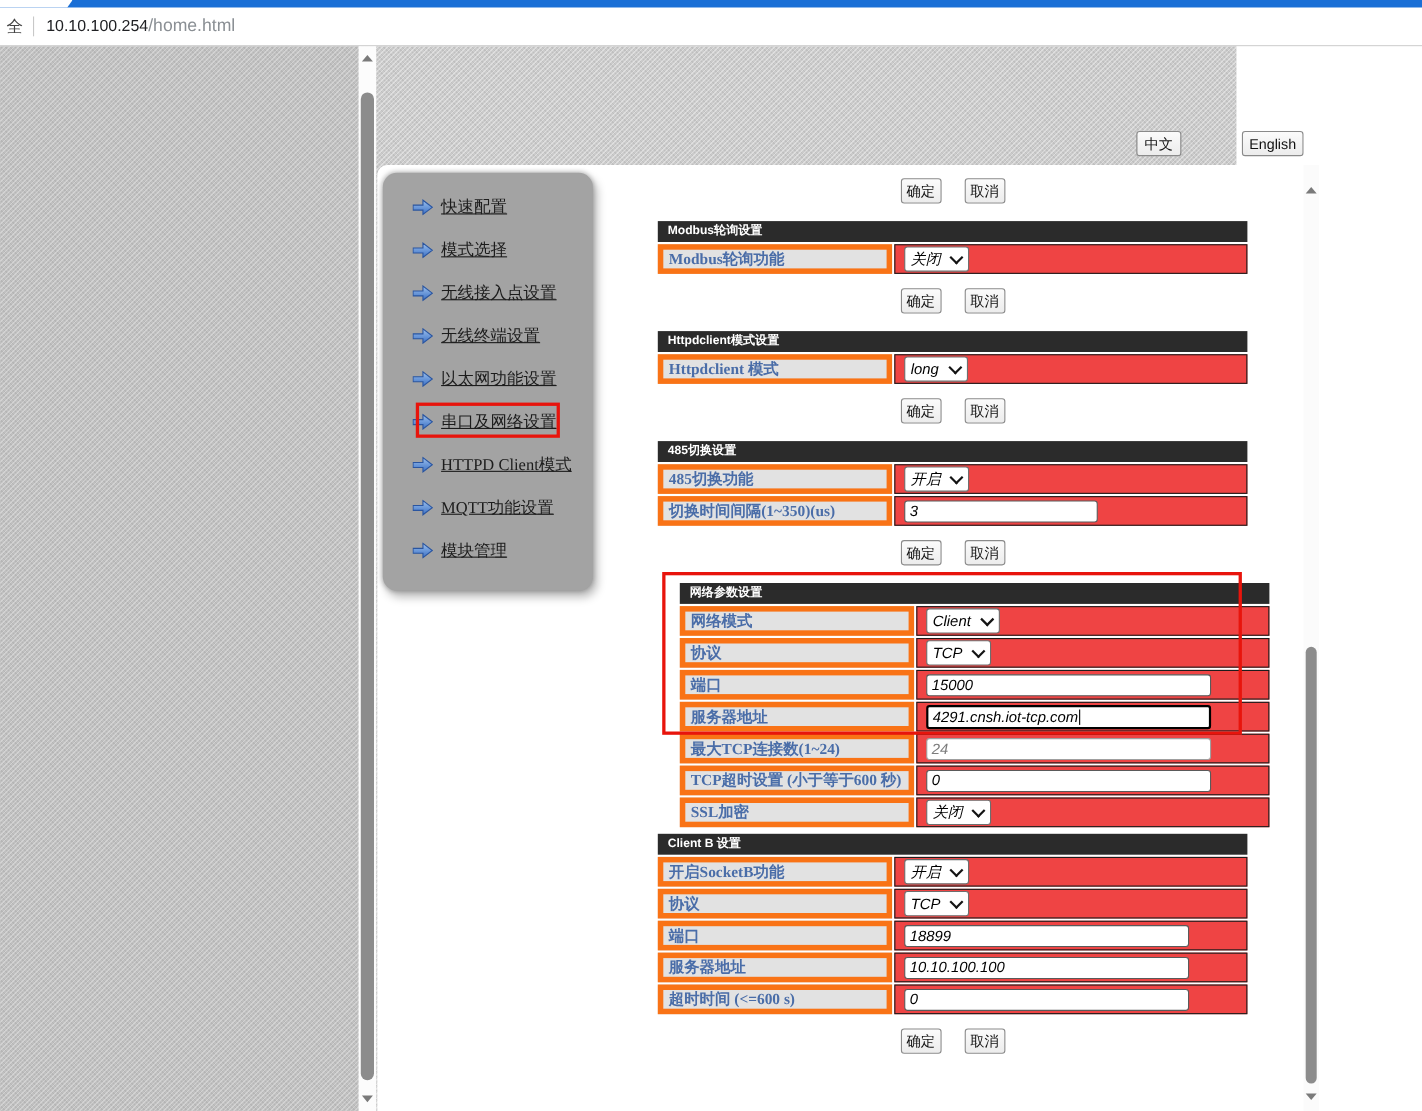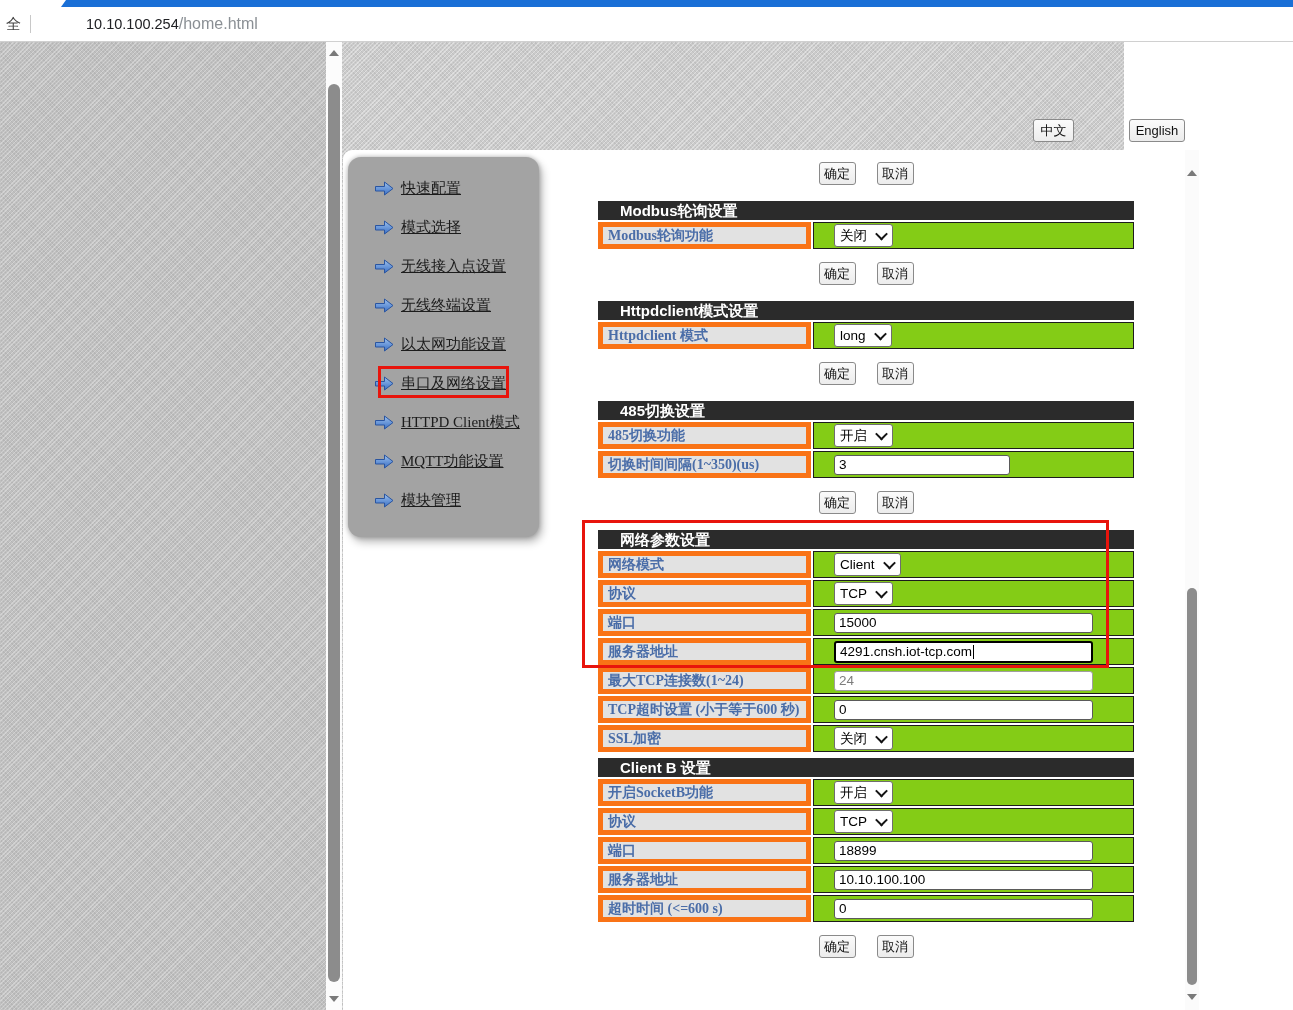--- a/index.html
+++ b/index.html
@@ -8,21 +8,21 @@
     font-family:"Liberation Sans",sans-serif;background:#fff;
   }
   
   .tab-strip{position:absolute;left:0;top:0;width:100%;height:7px;background:#1a6fd6;}
   .tab-notch{position:absolute;left:0;top:0;width:66px;height:7px;background:#fff;
     clip-path:polygon(0 0,100% 0,calc(100% - 5px) 100%,0 100%);}
   .addr-bar{position:absolute;left:0;top:7px;width:100%;height:34px;background:#fff;
     border-bottom:1px solid #d0d0d0;display:flex;align-items:center;}
   .sec-glyph{margin-left:6px;font-size:15px;color:#444;}
   .addr-sep{width:1px;height:18px;background:#c8c8c8;margin:0 11px 0 9px;}
-  .url-host{font-size:14.5px;color:#202124;margin-left:44px;}
+  .url-host{font-size:14.5px;color:#202124;}
   .url-path{font-size:16px;color:#8a8f94;}
   
   .page{position:absolute;left:0;top:42px;width:1124px;height:968px;
     background-color:#cbcbcb;
     background-image:
       repeating-linear-gradient(135deg,rgba(255,255,255,.38) 0 1px,transparent 1px 3px),
       repeating-linear-gradient(45deg,rgba(0,0,0,.06) 0 1px,transparent 1px 3px);}
   .left-dim{position:absolute;left:0;top:0;width:326px;height:100%;background:rgba(0,0,0,.05);}
   
   .sb{position:absolute;background:#fcfcfc;}
@@ -56,29 +56,29 @@
     text-decoration:underline;white-space:nowrap;}
   .red-box{position:absolute;border:3px solid #e8140c;box-sizing:border-box;pointer-events:none;}
   .menu-red{left:30px;top:2px;width:131px;height:32px;}
   
   .main-col{position:absolute;left:255px;top:0;width:536px;}
   .btn-group{display:flex;justify-content:center;gap:21px;margin:13px 0 16px 0;}
   .btn-group:first-child{margin-top:12px;}
   .act-btn{width:37px;height:23px;font-size:13px;}
   
   .sec{display:grid;grid-template-columns:213px 321px;gap:2px;position:relative;}
-  .sec-hl{margin-top:14px;}
+  .sec-hl{margin-top:14px;margin-left:20px;}
   .sec + .sec{margin-top:6px;}
-  .sec-h{grid-column:1/3;background:#2b2b2b;color:#fff;font-weight:bold;font-size:15px;
-    height:19px;line-height:19px;padding-left:22px;}
+  .sec-h{grid-column:1/3;background:#2b2b2b;color:#fff;font-weight:bold;font-size:11px;
+    height:19px;line-height:19px;padding-left:9px;}
   .cell-l{background:#e2e2e2;border:5px solid #f97316;box-sizing:border-box;height:27px;
     display:flex;align-items:center;padding-left:5px;
     font-family:"Liberation Serif",serif;font-weight:bold;font-size:14px;color:#4a6da8;white-space:nowrap;}
-  .cell-v{background:#84cc16;border:1px solid #1c1c1c;box-sizing:border-box;height:27px;
-    display:flex;align-items:center;padding-left:20px;}
+  .cell-v{background:#ef4444;border:1px solid #1c1c1c;box-sizing:border-box;height:27px;
+    display:flex;align-items:center;padding-left:8px;font-style:italic;}
   
   .sel{display:inline-flex;align-items:center;background:#fff;border:1px solid #6e6e6e;
     border-radius:3px;height:21px;padding:0 6px 0 5px;font-size:13.5px;color:#000;cursor:pointer;}
   .chev{display:inline-block;width:7px;height:7px;border-right:2px solid #141414;
     border-bottom:2px solid #141414;transform:rotate(45deg) translate(-1px,-1px);margin-left:10px;}
   .inp{display:inline-flex;align-items:center;background:#fff;border:1px solid #5a5a5a;
     border-radius:3px;height:20px;width:259px;padding:0 4px;box-sizing:border-box;
     font-size:13.5px;color:#000;cursor:text;white-space:nowrap;overflow:hidden;}
   .inp.short{width:176px;}
   .inp.focused{border:2px solid #000;height:22px;}

